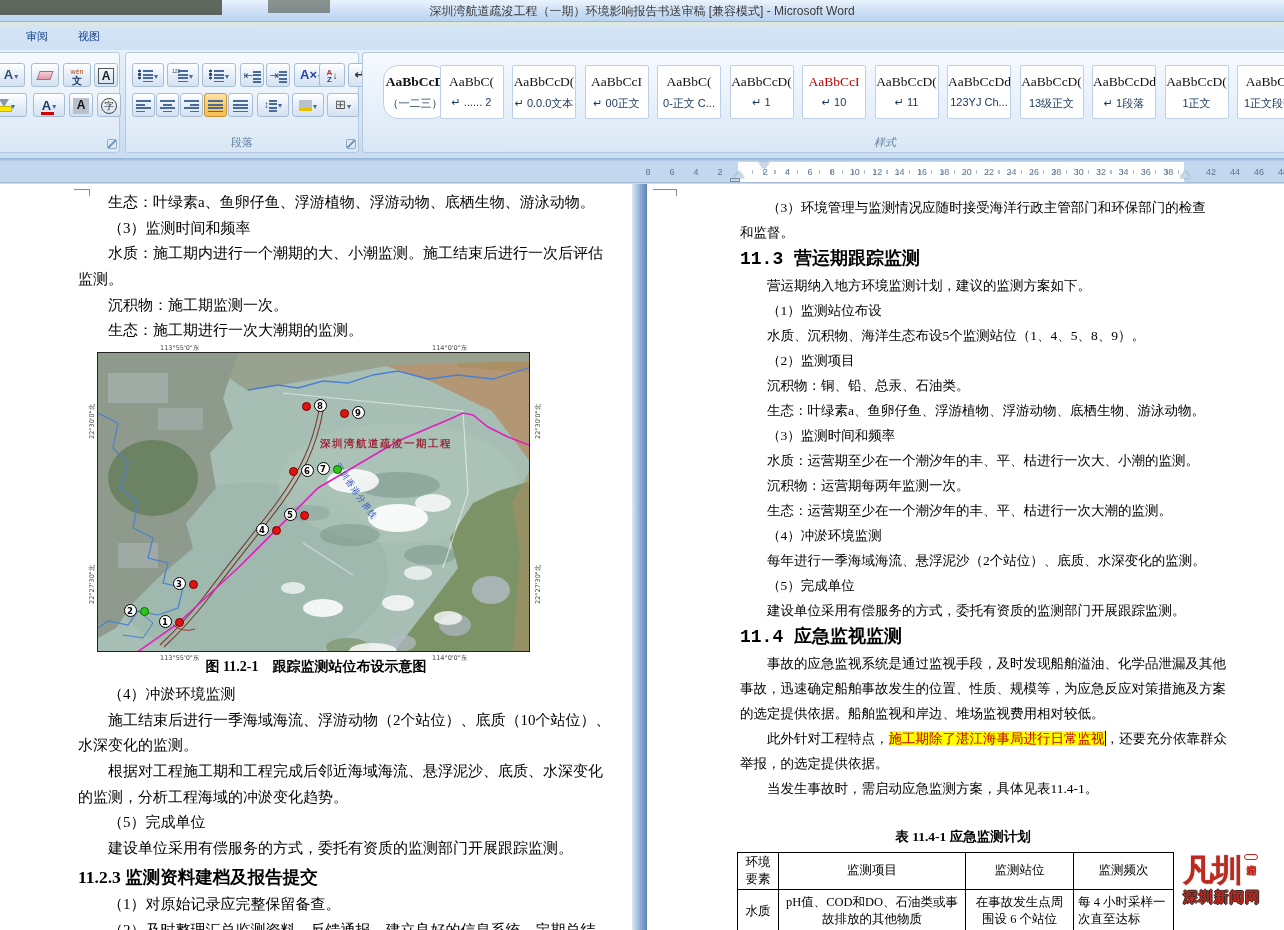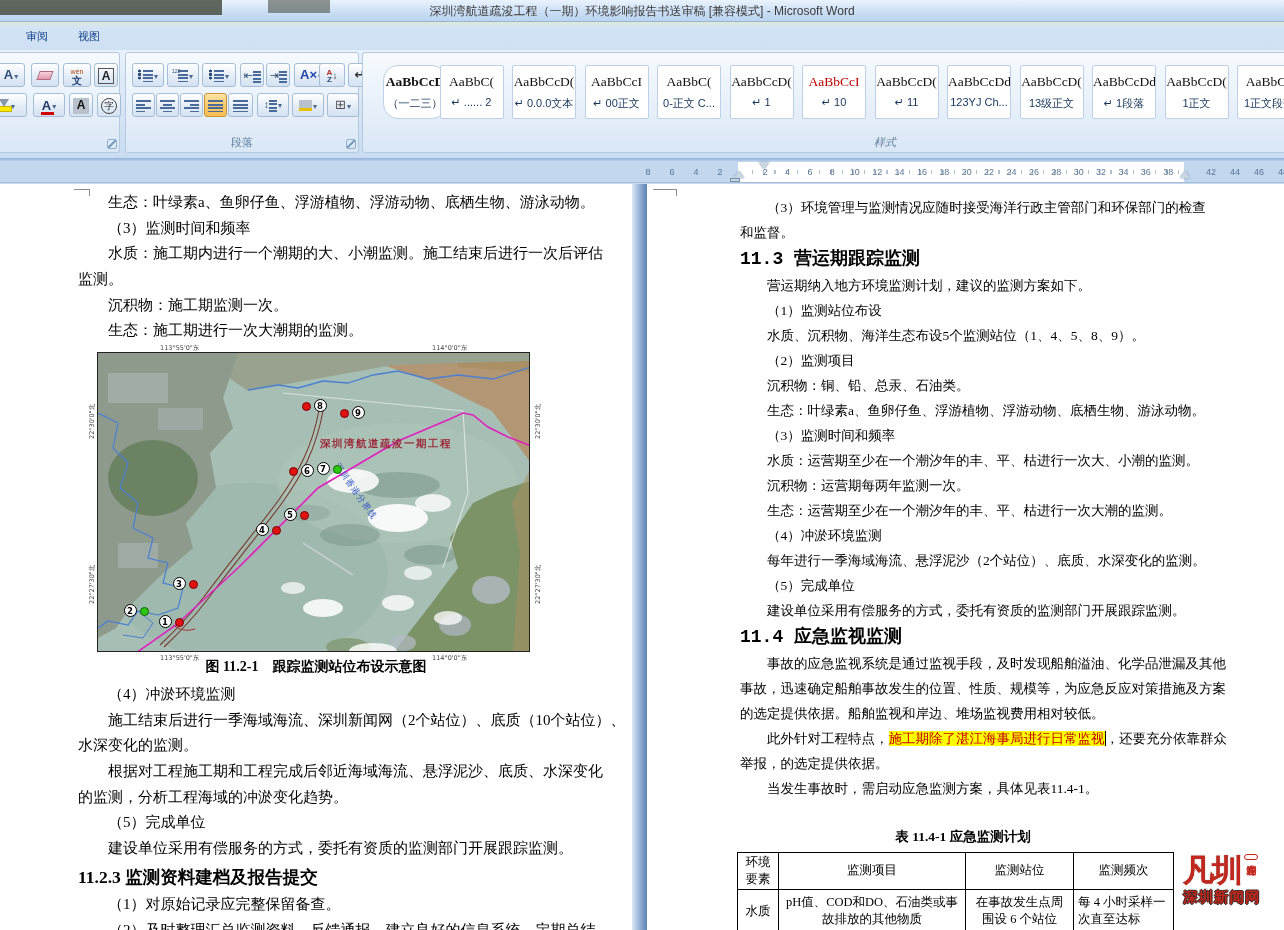--- a/index.html
+++ b/index.html
@@ -477,21 +477,21 @@
     <div class="coord" style="left:432px;top:470px;">114°0'0"东</div>
     <div class="coord rot" style="left:88px;top:255px;">22°30'0"北</div>
     <div class="coord rot" style="left:88px;top:420px;">22°27'30"北</div>
     <div class="coord rot" style="left:534px;top:255px;">22°30'0"北</div>
     <div class="coord rot" style="left:534px;top:420px;">22°27'30"北</div>
 
     <div class="figcap" style="top:474px;">图 11.2-1　跟踪监测站位布设示意图</div>
     <div class="tcol" style="left:78px;top:498px;width:552px;">
   <div class="ln b"><span>（4）冲淤环境监测</span><span></span></div>
 
-  <div class="ln b"><span>施工结束后进行一季海域海流、深圳新闻网（2个站位）、底质（10个站位）、</span><span></span></div>
+  <div class="ln b"><span>施工结束后进行一季海域海流、浮游动物（2个站位）、底质（10个站位）、</span><span></span></div>
 
   <div class="ln c"><span>水深变化的监测。</span><span></span></div>
 
   <div class="ln b"><span>根据对工程施工期和工程完成后邻近海域海流、悬浮泥沙、底质、水深变化</span><span></span></div>
 
   <div class="ln c"><span>的监测，分析工程海域的冲淤变化趋势。</span><span></span></div>
 
   <div class="ln b"><span>（5）完成单位</span><span></span></div>
 
   <div class="ln b"><span>建设单位采用有偿服务的方式，委托有资质的监测部门开展跟踪监测。</span><span></span></div>

